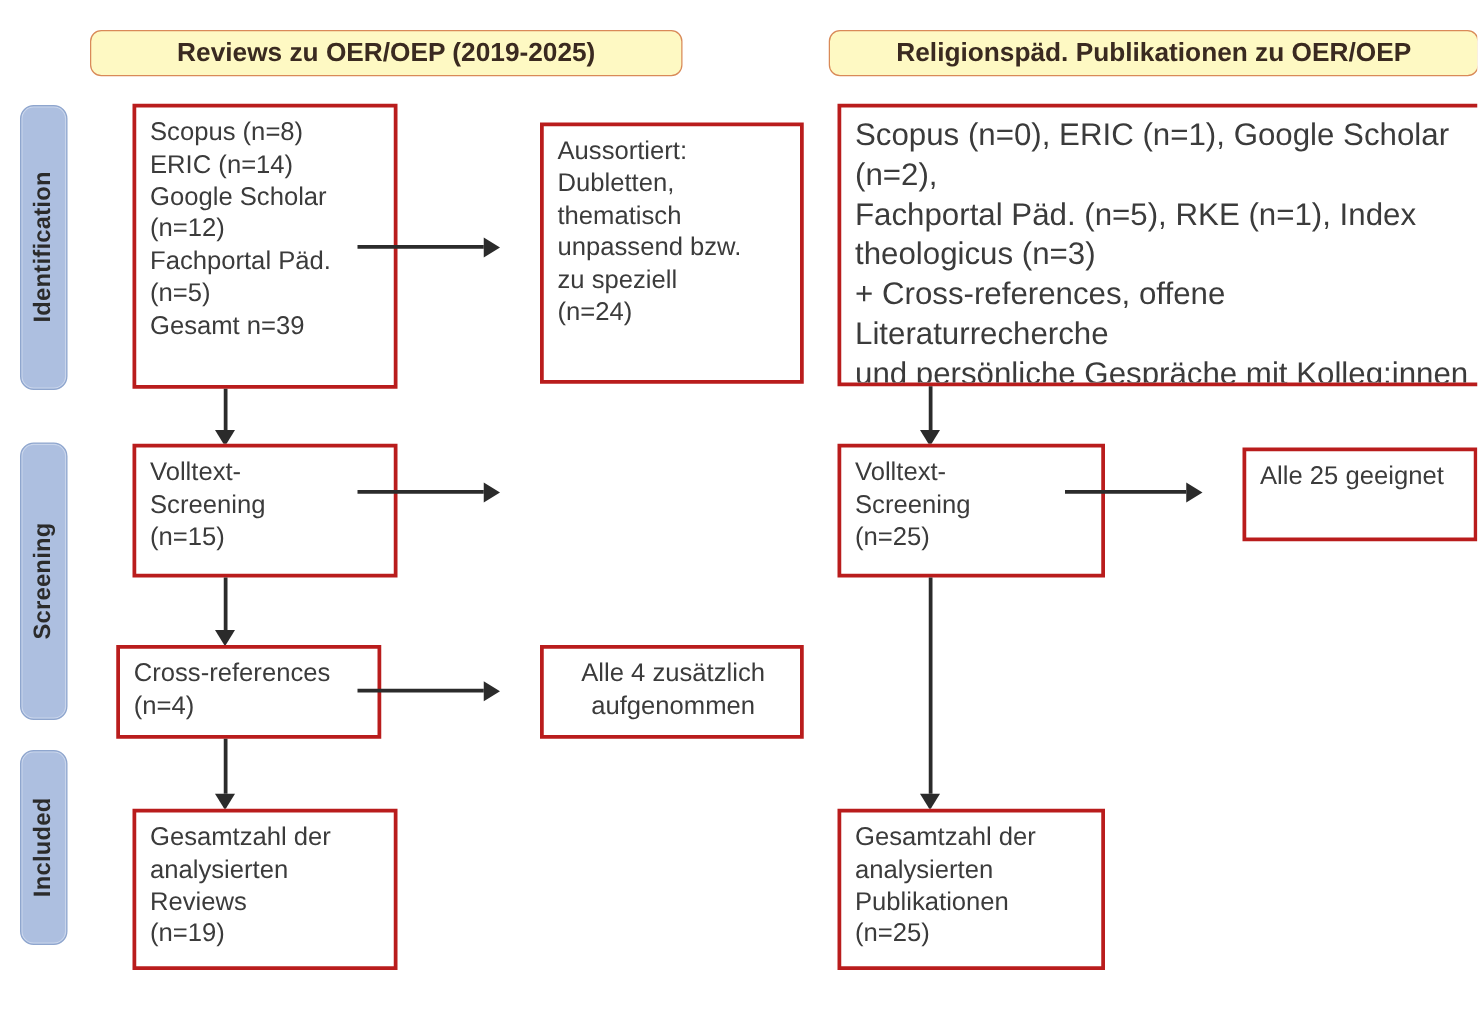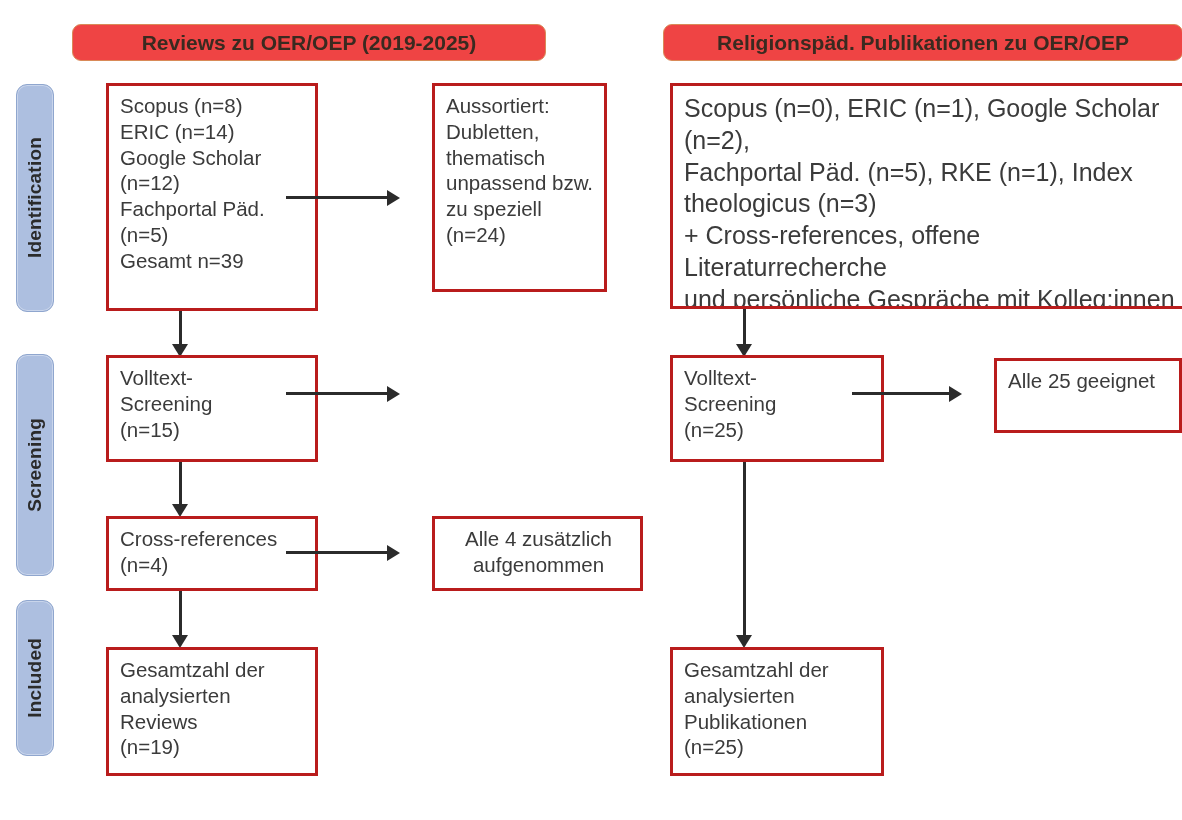--- a/index.html
+++ b/index.html
@@ -37,21 +37,21 @@
     font-size: 19px;
     font-weight: bold;
     color: #2b2b2b;
     letter-spacing: 0.2px;
     white-space: nowrap;
   }
 
   
   .col-header {
     position: absolute;
-    background: #ef4444;
+    background: #fef9c3;
     border: 1px solid #d98a58;
     border-radius: 9px;
     box-sizing: border-box;
     display: flex;
     align-items: center;
     justify-content: center;
     color: #3a2a20;
     font-size: 21px;
     font-weight: bold;
     white-space: nowrap;
@@ -124,21 +124,21 @@
   </div>
 
   <div class="box tight" style="left:74px; top:83px; width:212px; height:228px;">Scopus (n=8)
 ERIC (n=14)
 Google Scholar
 (n=12)
 Fachportal Päd.
 (n=5)
 Gesamt n=39</div>
 
-  <div class="box tight" style="left:400px; top:83px; width:175px; height:209px;">Aussortiert:
+  <div class="box tight" style="left:400px; top:98px; width:211px; height:209px;">Aussortiert:
 Dubletten,
 thematisch
 unpassend bzw.
 zu speziell
 (n=24)</div>
 
   <div class="hline" style="left:286px; top:196px; width:101px;"></div>
   <div class="arrow-right" style="left:387px; top:189.5px;"></div>
 
   <div class="vline" style="left:178.5px; top:311px; height:33px;"></div>
@@ -148,21 +148,21 @@
 Screening
 (n=15)</div>
 
 
   <div class="hline" style="left:286px; top:392px; width:101px;"></div>
   <div class="arrow-right" style="left:387px; top:385.5px;"></div>
 
   <div class="vline" style="left:178.5px; top:462px; height:42px;"></div>
   <div class="arrow-down" style="left:172px; top:504px;"></div>
 
-  <div class="box tight" style="left:74px; top:516px; width:212px; height:75px;">Cross-references
+  <div class="box tight" style="left:61px; top:516px; width:212px; height:75px;">Cross-references
 (n=4)</div>
 
   <div class="box tight" style="left:400px; top:516px; width:211px; height:75px;text-align:center;">Alle 4 zusätzlich
 aufgenommen</div>
 
   <div class="hline" style="left:286px; top:551px; width:101px;"></div>
   <div class="arrow-right" style="left:387px; top:544.5px;"></div>
 
   <div class="vline" style="left:178.5px; top:591px; height:44px;"></div>
   <div class="arrow-down" style="left:172px; top:635px;"></div>

